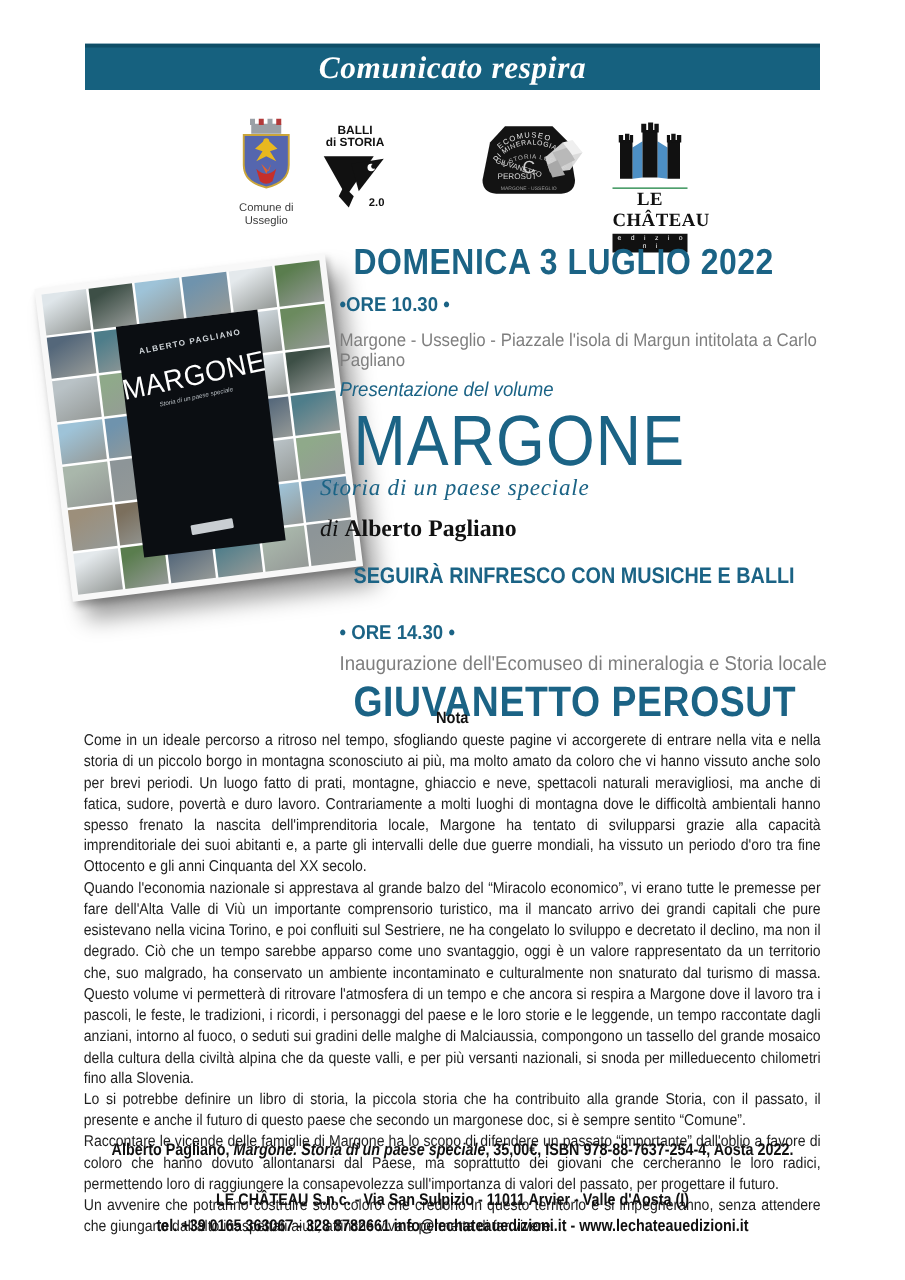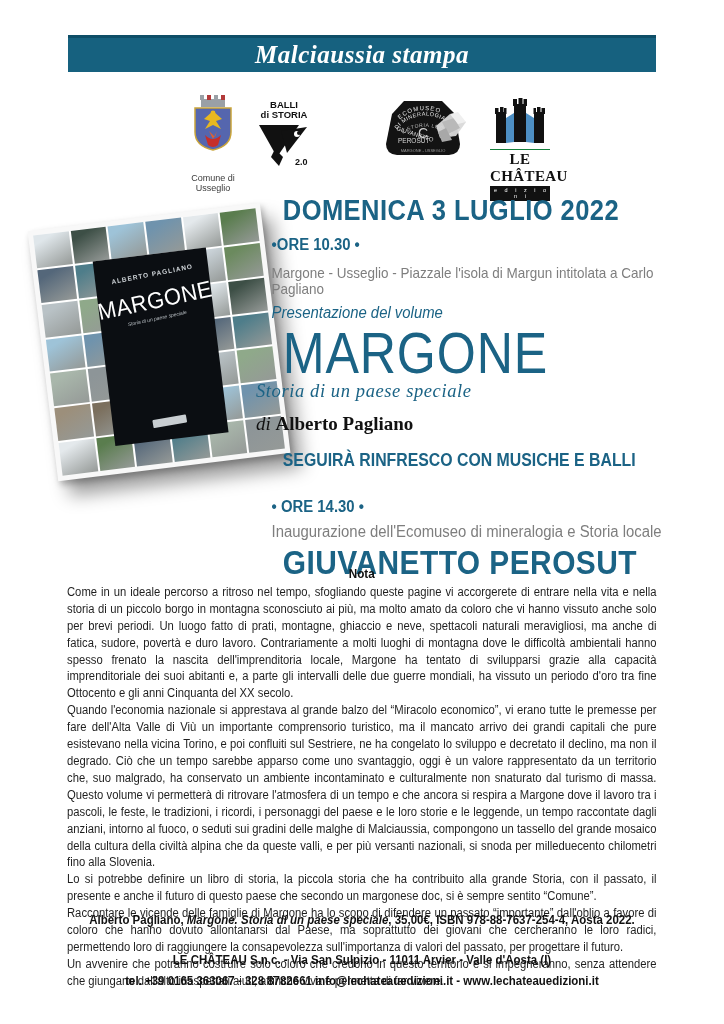--- a/index.html
+++ b/index.html
@@ -15,21 +15,21 @@
     background:#16617f;border-top:3px solid #0e4e67;
     display:flex;align-items:center;justify-content:center;
   }
   .banner .title{
     font-family:"Liberation Serif",serif;font-style:italic;font-weight:bold;
     color:#ffffff;font-size:25px;letter-spacing:.5px;
   }
   
   .logo-strip{position:absolute;left:0;top:88px;width:724px;height:85px;}
   .logo{position:absolute;text-align:center;}
-  .logo-caption{font-size:9px;color:#3a3a3a;margin-top:16px;}
+  .logo-caption{font-size:9px;color:#3a3a3a;margin-top:3px;}
   .amici-txt{font-size:9.5px;font-weight:bold;color:#111;line-height:1.1;}
   .chateau-name{font-family:"Liberation Serif",serif;font-size:15px;font-weight:bold;color:#111;letter-spacing:.4px;border-top:1px solid #15803d;padding-top:1px;margin-top:1px;}
   .chateau-bar{background:#111;color:#fff;font-size:5.5px;letter-spacing:3px;padding:1px 0 2px 3px;margin-top:1px;}
   
   .book{
     position:absolute;left:42px;top:216px;width:234px;height:252px;
     transform:rotate(-7deg);
     background:#f8f8f8;padding:5px;
     box-shadow:10px 16px 18px rgba(0,0,0,.38), 2px 4px 6px rgba(0,0,0,.25);
   }
@@ -85,21 +85,21 @@
     font-size:13.5px;font-weight:bold;color:#111;line-height:1.55;transform:scaleX(.85);
   }
   svg text{font-family:"Liberation Sans",sans-serif;}
 </style>
 </head>
 <body>
 
 <div class="page">
 
   <div class="banner">
-    <span class="title">Malciaussia stampa</span>
+    <span class="title">Comunicato respira</span>
   </div>
 
   <div class="logo-strip">
 
     <div class="logo" style="left:178px;top:3px;width:70px;">
       <svg width="52" height="62" viewBox="0 0 52 62">
         <rect x="14" y="8" width="24" height="8" fill="#9aa0a6"></rect>
         <rect x="13" y="4" width="4" height="5" fill="#9aa0a6"></rect>
           <rect x="20" y="4" width="4" height="5" fill="#b23a3a"></rect>
         <rect x="27" y="4" width="4" height="5" fill="#9aa0a6"></rect>

